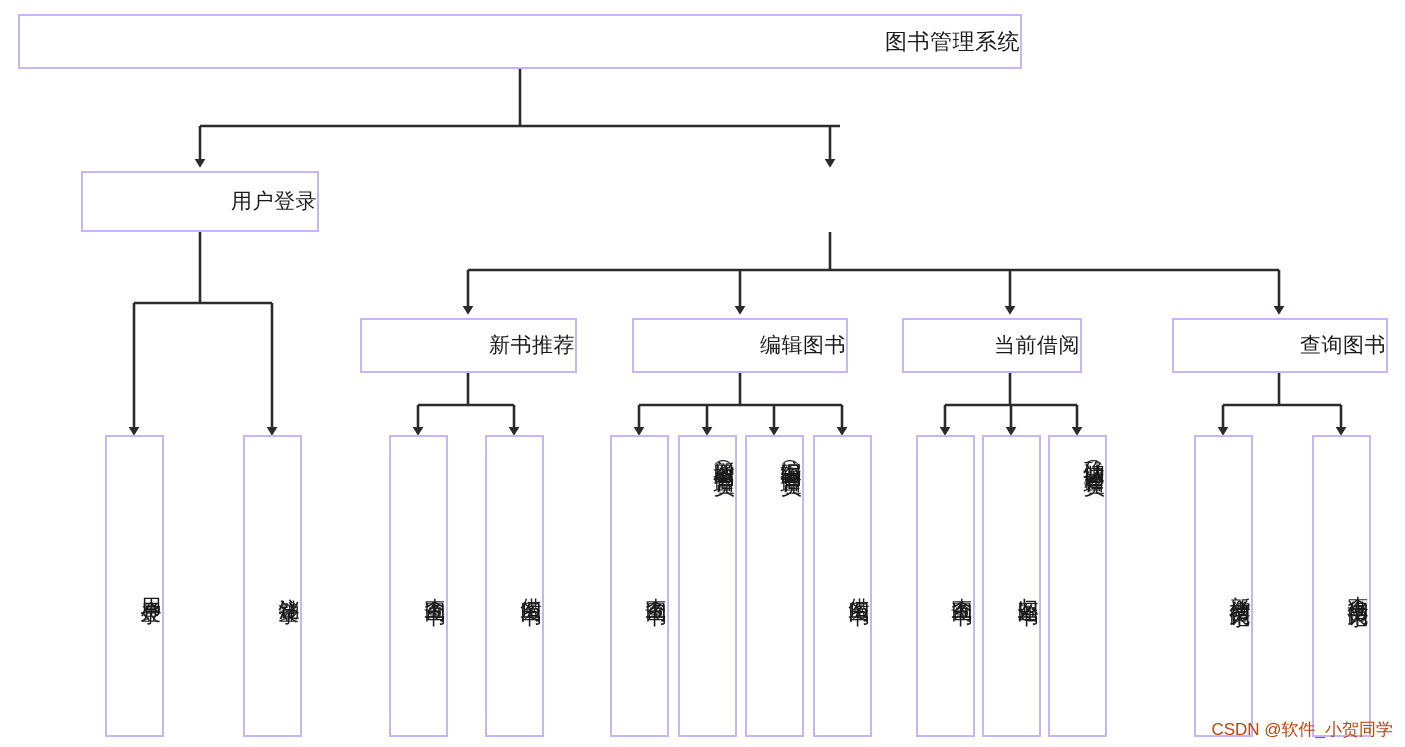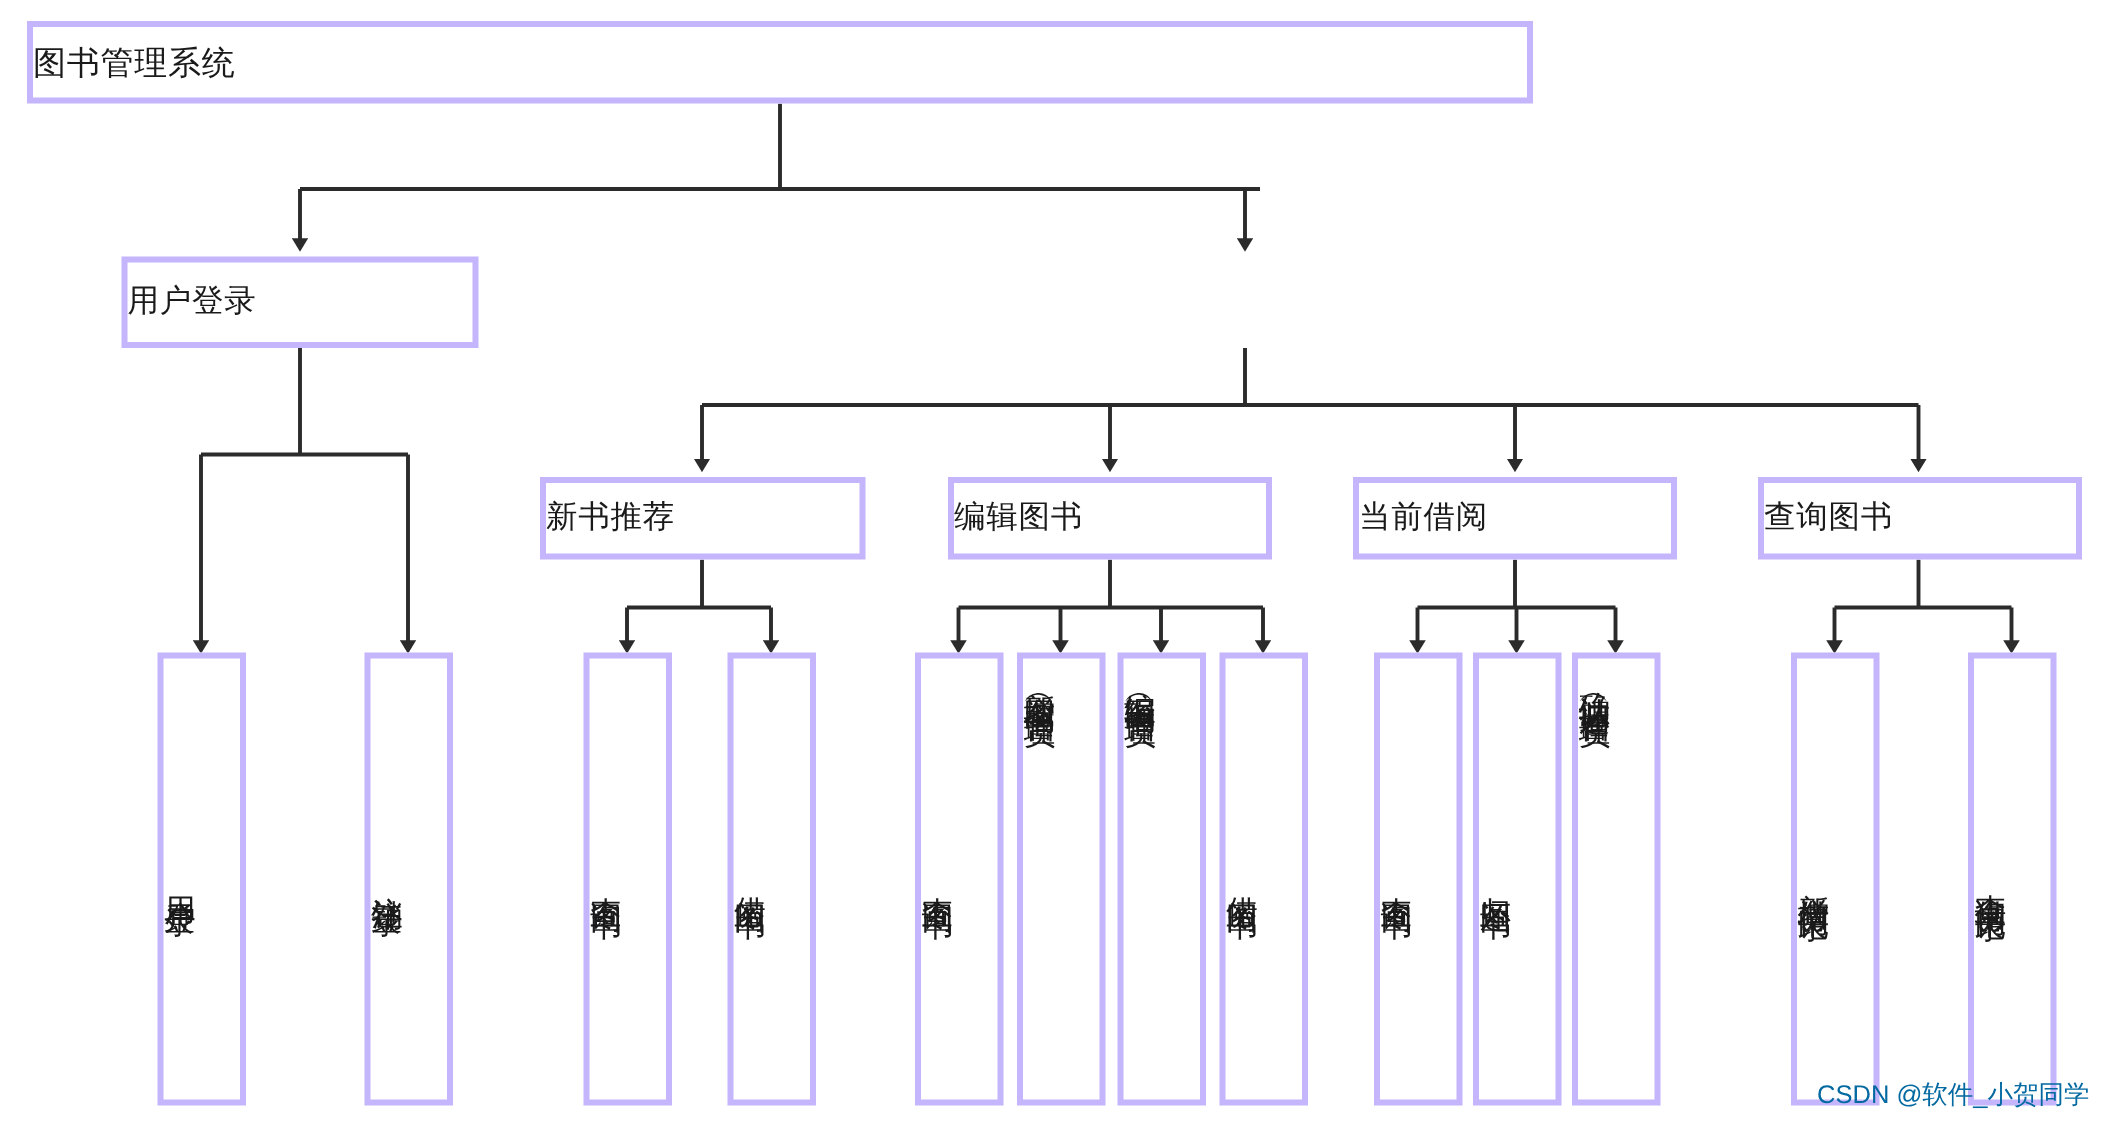--- a/index.html
+++ b/index.html
@@ -23,24 +23,24 @@
     left: 0;
     top: 0;
     width: 1405px;
     height: 747px;
     pointer-events: none;
   }
   .node {
     position: absolute;
     box-sizing: border-box;
     background: #ffffff;
-    border: 4px solid #c4b5fd;
+    border: 2px solid #c4b5fd;
     display: flex;
     align-items: center;
-    justify-content: flex-start;
+    justify-content: flex-end;
     z-index: 2;
   }
   .node-label {
     color: #1a1a1a;
     line-height: 1.18;
     text-align: center;
     white-space: nowrap;
     letter-spacing: 0.5px;
   }
   
@@ -66,21 +66,21 @@
   }
   .node.vert.center-v {
     align-items: center;
     padding-top: 0;
   }
   #watermark {
     position: absolute;
     right: 12px;
     bottom: 6px;
     font-size: 17px;
-    color: #0369a1;
+    color: #c2410c;
     z-index: 5;
     white-space: nowrap;
   }
 </style>
 </head>
 <body>
 
 <div id="diagram-root">
 
   <svg id="edges-layer" width="1405" height="747" viewBox="0 0 1405 747" xmlns="http://www.w3.org/2000/svg">
@@ -143,21 +143,21 @@
 
 
   <div class="node horiz" style="left:360px; top:318px; width:217px; height:55px;">
     <span class="node-label">新书推荐</span>
   </div>
 
   <div class="node horiz" style="left:632px; top:318px; width:216px; height:55px;">
     <span class="node-label">编辑图书</span>
   </div>
 
-  <div class="node horiz" style="left:902px; top:318px; width:216px; height:55px;">
+  <div class="node horiz" style="left:902px; top:318px; width:180px; height:55px;">
     <span class="node-label">当前借阅</span>
   </div>
 
   <div class="node horiz" style="left:1172px; top:318px; width:216px; height:55px;">
     <span class="node-label">查询图书</span>
   </div>
 
   <div class="node vert center-v" style="left:105px; top:435px; width:59px; height:302px;">
     <span class="node-label">用户登录</span>
   </div>

